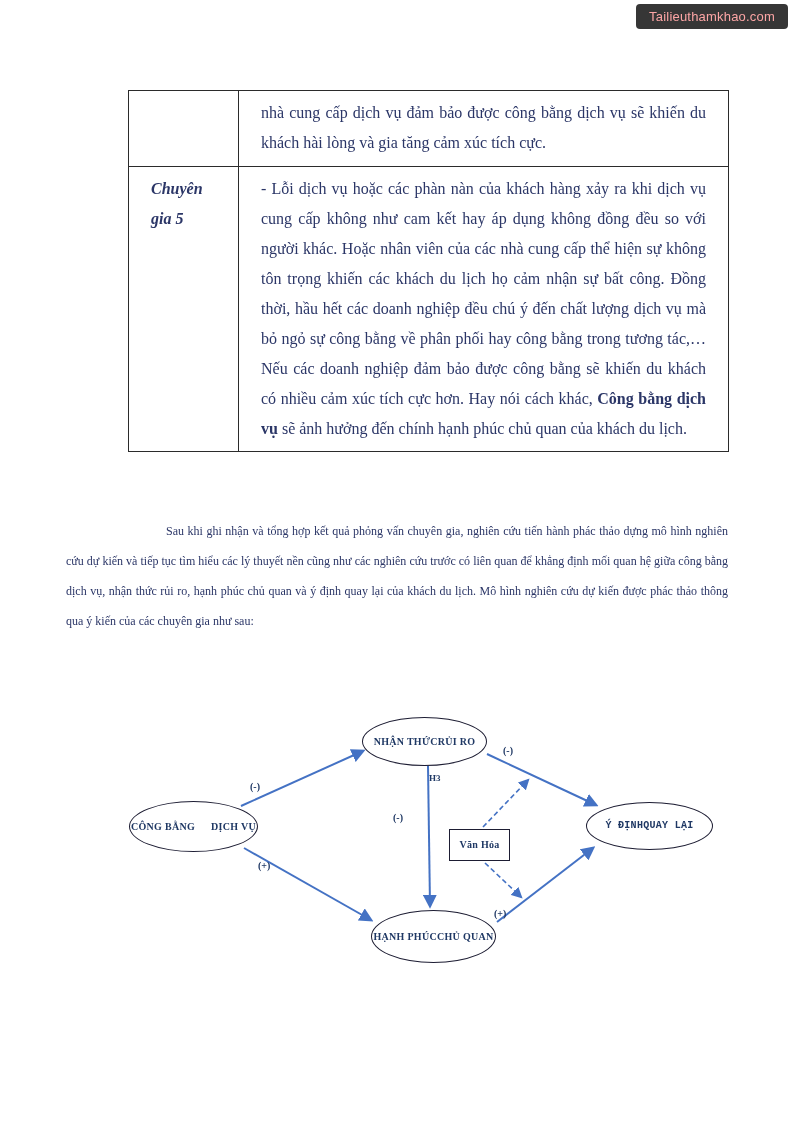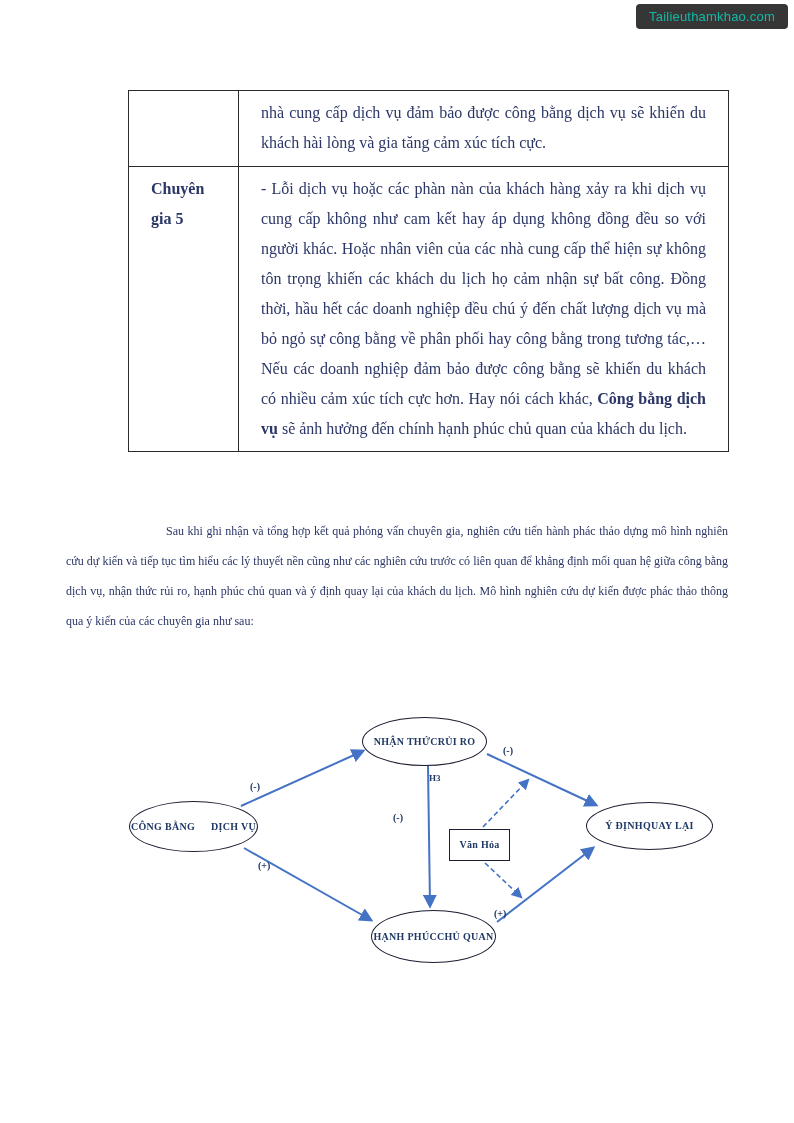--- a/index.html
+++ b/index.html
@@ -3,55 +3,55 @@
 <meta charset="utf-8">
 <style>
   * { margin:0; padding:0; box-sizing:border-box; }
   html,body { background:#ffffff; }
   .page {
     position:relative; width:794px; height:1123px; background:#ffffff;
     font-family:"Liberation Serif", serif; color:#2b3667; overflow:hidden;
   }
   .watermark {
     position:absolute; top:4px; right:6px;
-    background:#363636; color:#14b8a6;
+    background:#363636; color:#fca5a5;
     font-family:"Liberation Sans", sans-serif; font-size:13px;
     padding:5px 13px; border-radius:4px; letter-spacing:0.2px;
   }
   table.expert-table {
     position:absolute; left:128px; top:90px; width:601px;
     border-collapse:collapse; table-layout:fixed;
   }
   .expert-table td {
     border:1px solid #2b2b2b; vertical-align:top;
     padding:7px 22px; font-size:16px; line-height:30px;
   }
   .col-expert { width:110px; }
   .row-cont td { height:76px; }
-  .expert-name { font-weight:bold; text-align:justify; }
+  .expert-name { font-weight:bold; text-align:justify;font-style:italic; }
   .opinion p { text-align:justify; }
   .opinion strong { font-weight:bold; }
   .body-paragraph {
     position:absolute; left:66px; top:516px; width:662px;
     font-size:12px; line-height:30px; text-align:justify; text-indent:100px;
   }
   .diagram { position:absolute; left:0; top:700px; width:794px; height:300px; }
   .diagram svg { position:absolute; left:0; top:0; }
   .node {
     position:absolute; display:flex; flex-direction:row;
     align-items:center; justify-content:center;
     background:#ffffff; border:1.5px solid #1d1d33;
     color:#1f3864; font-weight:bold; font-size:10px; line-height:1.35;
     text-align:center; letter-spacing:0.3px;
   }
   .ellipse { border-radius:50%; }
   .rect-node { border-width:1px; }
   .n-risk      { left:362px; top:17px;  width:125px; height:49px; }
   .n-fairness  { left:129px; top:101px; width:129px; height:51px;gap:16px; }
-  .n-intention { left:586px; top:102px; width:127px; height:48px; }
+  .n-intention { left:586px; top:102px; width:127px; height:48px;font-family:Liberation Mono, monospace; }
   .n-wellbeing { left:371px; top:210px; width:125px; height:53px; }
   .n-culture   { left:449px; top:129px; width:61px;  height:32px; }
   .edge-label {
     position:absolute; font-size:10px; font-weight:bold; color:#1f3864;
   }
   .l-fr { left:250px; top:81px; }
   .l-fw { left:258px; top:160px; }
   .l-h3 { left:429px; top:73px; font-size:9px; }
   .l-rw { left:393px; top:112px; }
   .l-ri { left:503px; top:45px; }

